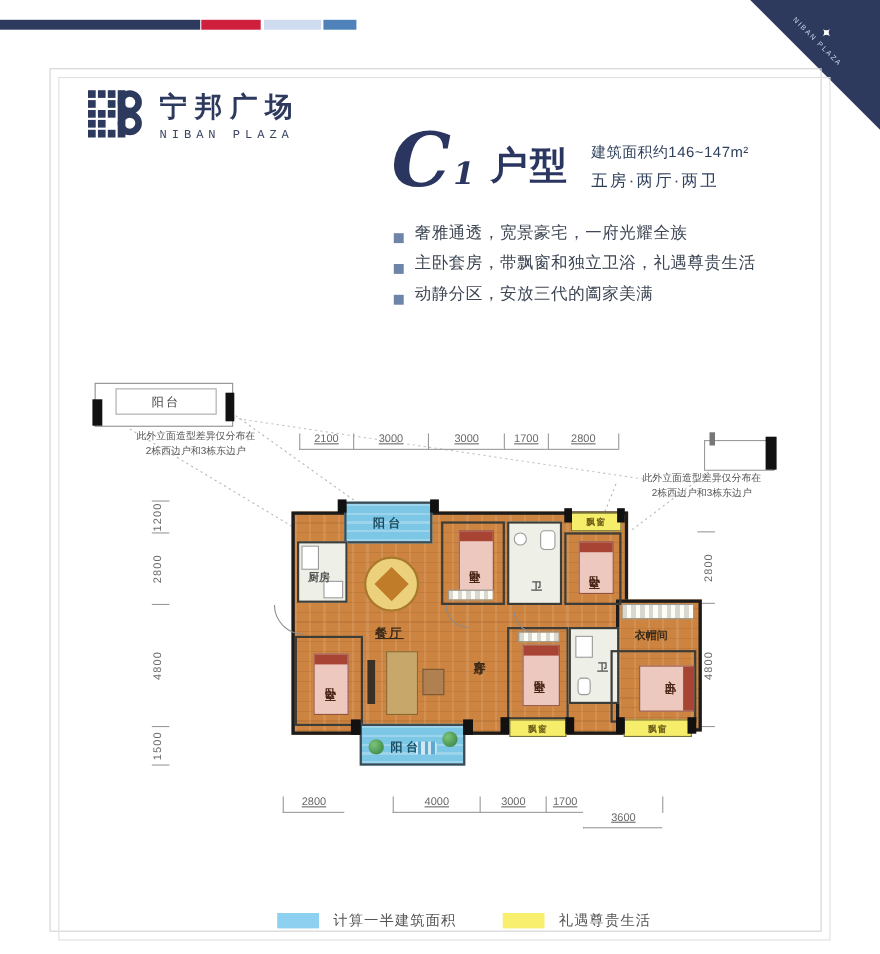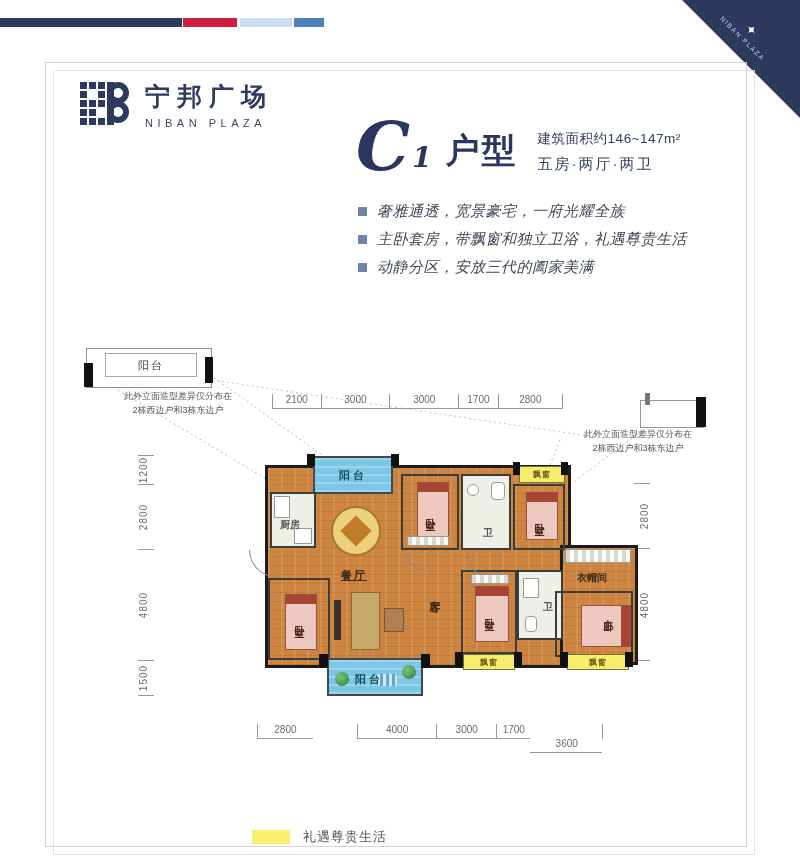--- a/index.html
+++ b/index.html
@@ -21,38 +21,38 @@
   .corner-diamond{display:block;color:#fff;font-size:13px;line-height:13px;}
   .corner-text{display:block;font-size:6.5px;letter-spacing:1.6px;margin-top:2px;}
 
   
   .frame{position:absolute;border:1px solid #d2d2d2;}
   .frame1{left:45px;top:62px;width:700px;height:783px;}
   .frame2{left:53px;top:70px;width:700px;height:783px;border-color:#e0e0e0;}
 
   
   .logo{position:absolute;left:80px;top:78px;display:flex;align-items:center;}
-  .logo-text{margin-left:13px;}
+  .logo-text{margin-left:13px;font-family:Liberation Mono, monospace;}
   .logo-cn{font-size:25px;letter-spacing:7px;color:#2d3a5e;font-weight:700;}
   .logo-en{font-size:11px;letter-spacing:4.5px;color:#3a4663;margin-top:4px;}
 
   
   .titleblock{position:absolute;left:356px;top:116px;display:flex;align-items:flex-end;}
   .title-c{font-family:"DejaVu Serif", serif;font-style:italic;font-size:68px;
     line-height:60px;color:#2a3660;font-weight:700;}
   .title-num{font-family:"DejaVu Serif", serif;font-style:italic;font-size:28px;
     color:#2a3660;font-weight:700;margin:0 0 2px 2px;}
   .title-suffix{font-size:34px;color:#2a3660;font-weight:700;margin:0 0 2px 14px;letter-spacing:2px;}
   .title-info{margin:0 0 2px 20px;color:#30405c;}
   .title-area{font-size:13.5px;letter-spacing:.5px;}
   .title-config{font-size:15px;letter-spacing:2px;margin-top:7px;}
 
   
   .features{position:absolute;left:358px;top:202px;}
-  .feature{display:flex;align-items:flex-start;margin-bottom:9px;font-style:italic;}
+  .feature{display:flex;align-items:flex-end;margin-bottom:9px;}
   .bullet{width:9px;height:9px;background:#6e84a8;margin:5px 10px 0 0;flex:none;}
   .feature-text{font-size:15px;color:#3d4654;letter-spacing:.5px;font-weight:500;}
 
   
   .plan-area{position:absolute;left:0;top:340px;width:780px;height:450px;}
   .leaders{position:absolute;left:0;top:0;}
 
   
   .detail-left{position:absolute;left:86px;top:8px;width:124px;height:38px;
     background:#fff;border:1px solid #8f8f8f;}
@@ -63,21 +63,21 @@
     background:#fff;border:1px solid #9a9a9a;}
 
   .note{position:absolute;width:180px;text-align:center;font-size:9px;color:#555;line-height:1.55;}
   .note-left{left:88px;top:50px;}
   .note-right{left:548px;top:88px;}
 
   
   .dim-h{position:absolute;display:flex;height:15px;border-right:1px solid #999;}
   .dim-h .dimseg{position:relative;border-left:1px solid #999;border-bottom:1px solid #999;}
   .dim-h .dimlabel{position:absolute;bottom:3px;left:0;width:100%;text-align:center;
-    font-size:10px;color:#6a6a6a;}
+    font-size:10px;color:#6a6a6a;text-decoration:underline;}
   .dim-top{left:272px;top:54px;width:290px;}
   .dim-bottom{left:257px;top:384px;width:345px;}
 
   .dim-v{position:absolute;display:flex;flex-direction:column;width:16px;border-bottom:1px solid #999;}
   .dim-v .dimseg{position:relative;border-top:1px solid #999;}
   .dim-v .dimlabel{position:absolute;top:50%;transform:translateY(-50%) rotate(180deg);
     writing-mode:vertical-rl;font-size:10px;color:#6a6a6a;letter-spacing:1px;}
   .dim-left{left:138px;top:115px;height:240px;}
   .dim-left .dimlabel{left:0;}
   .dim-right{left:634px;top:143px;height:177px;}
@@ -386,16 +386,20 @@
     <div class="pier" style="left:370px;top:202px;width:8px;height:15px;"></div>
 
     <div class="arc" style="left:-6px;top:100px;width:26px;height:26px;"></div>
     <div class="arc" style="left:150px;top:100px;width:20px;height:20px;"></div>
     <div class="arc" style="left:212px;top:106px;width:18px;height:18px;"></div>
   </div>
 </div>
 
 <div class="legend">
     <div class="legend-item">
+      <span class="swatch" style="background: rgb(142, 208, 240);"></span>
+      <span class="legend-label">计算一半建筑面积</span>
+    </div>
+    <div class="legend-item">
       <span class="swatch" style="background: rgb(248, 239, 110);"></span>
       <span class="legend-label">礼遇尊贵生活</span>
     </div>
   </div>
 
 </body></html>

